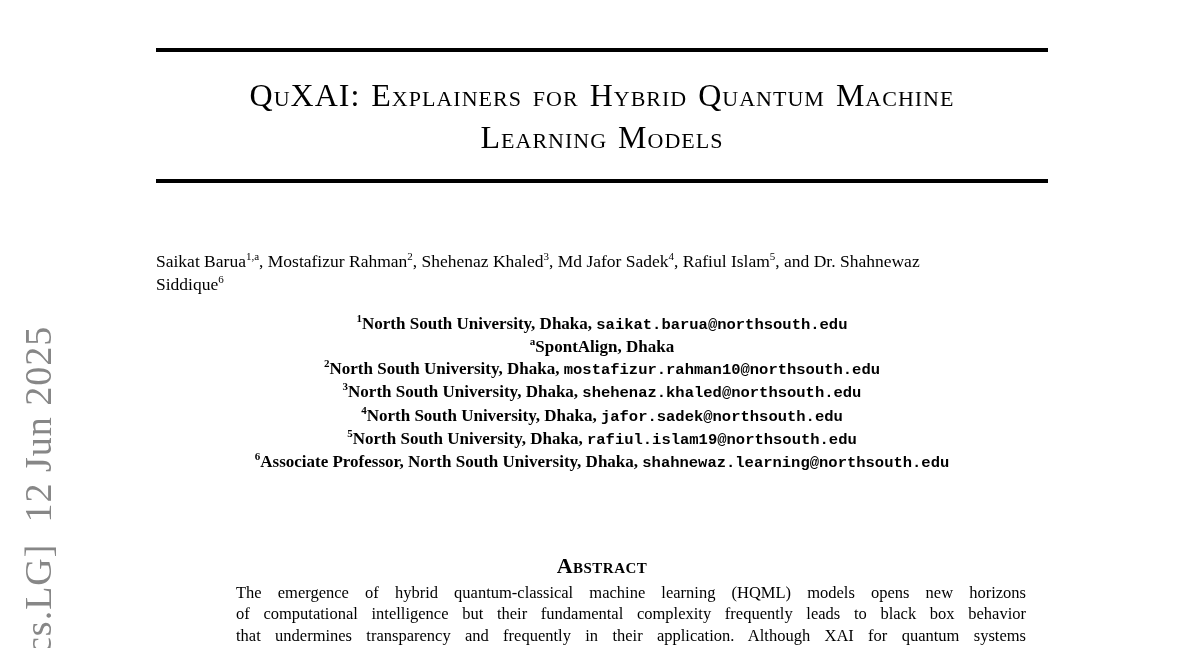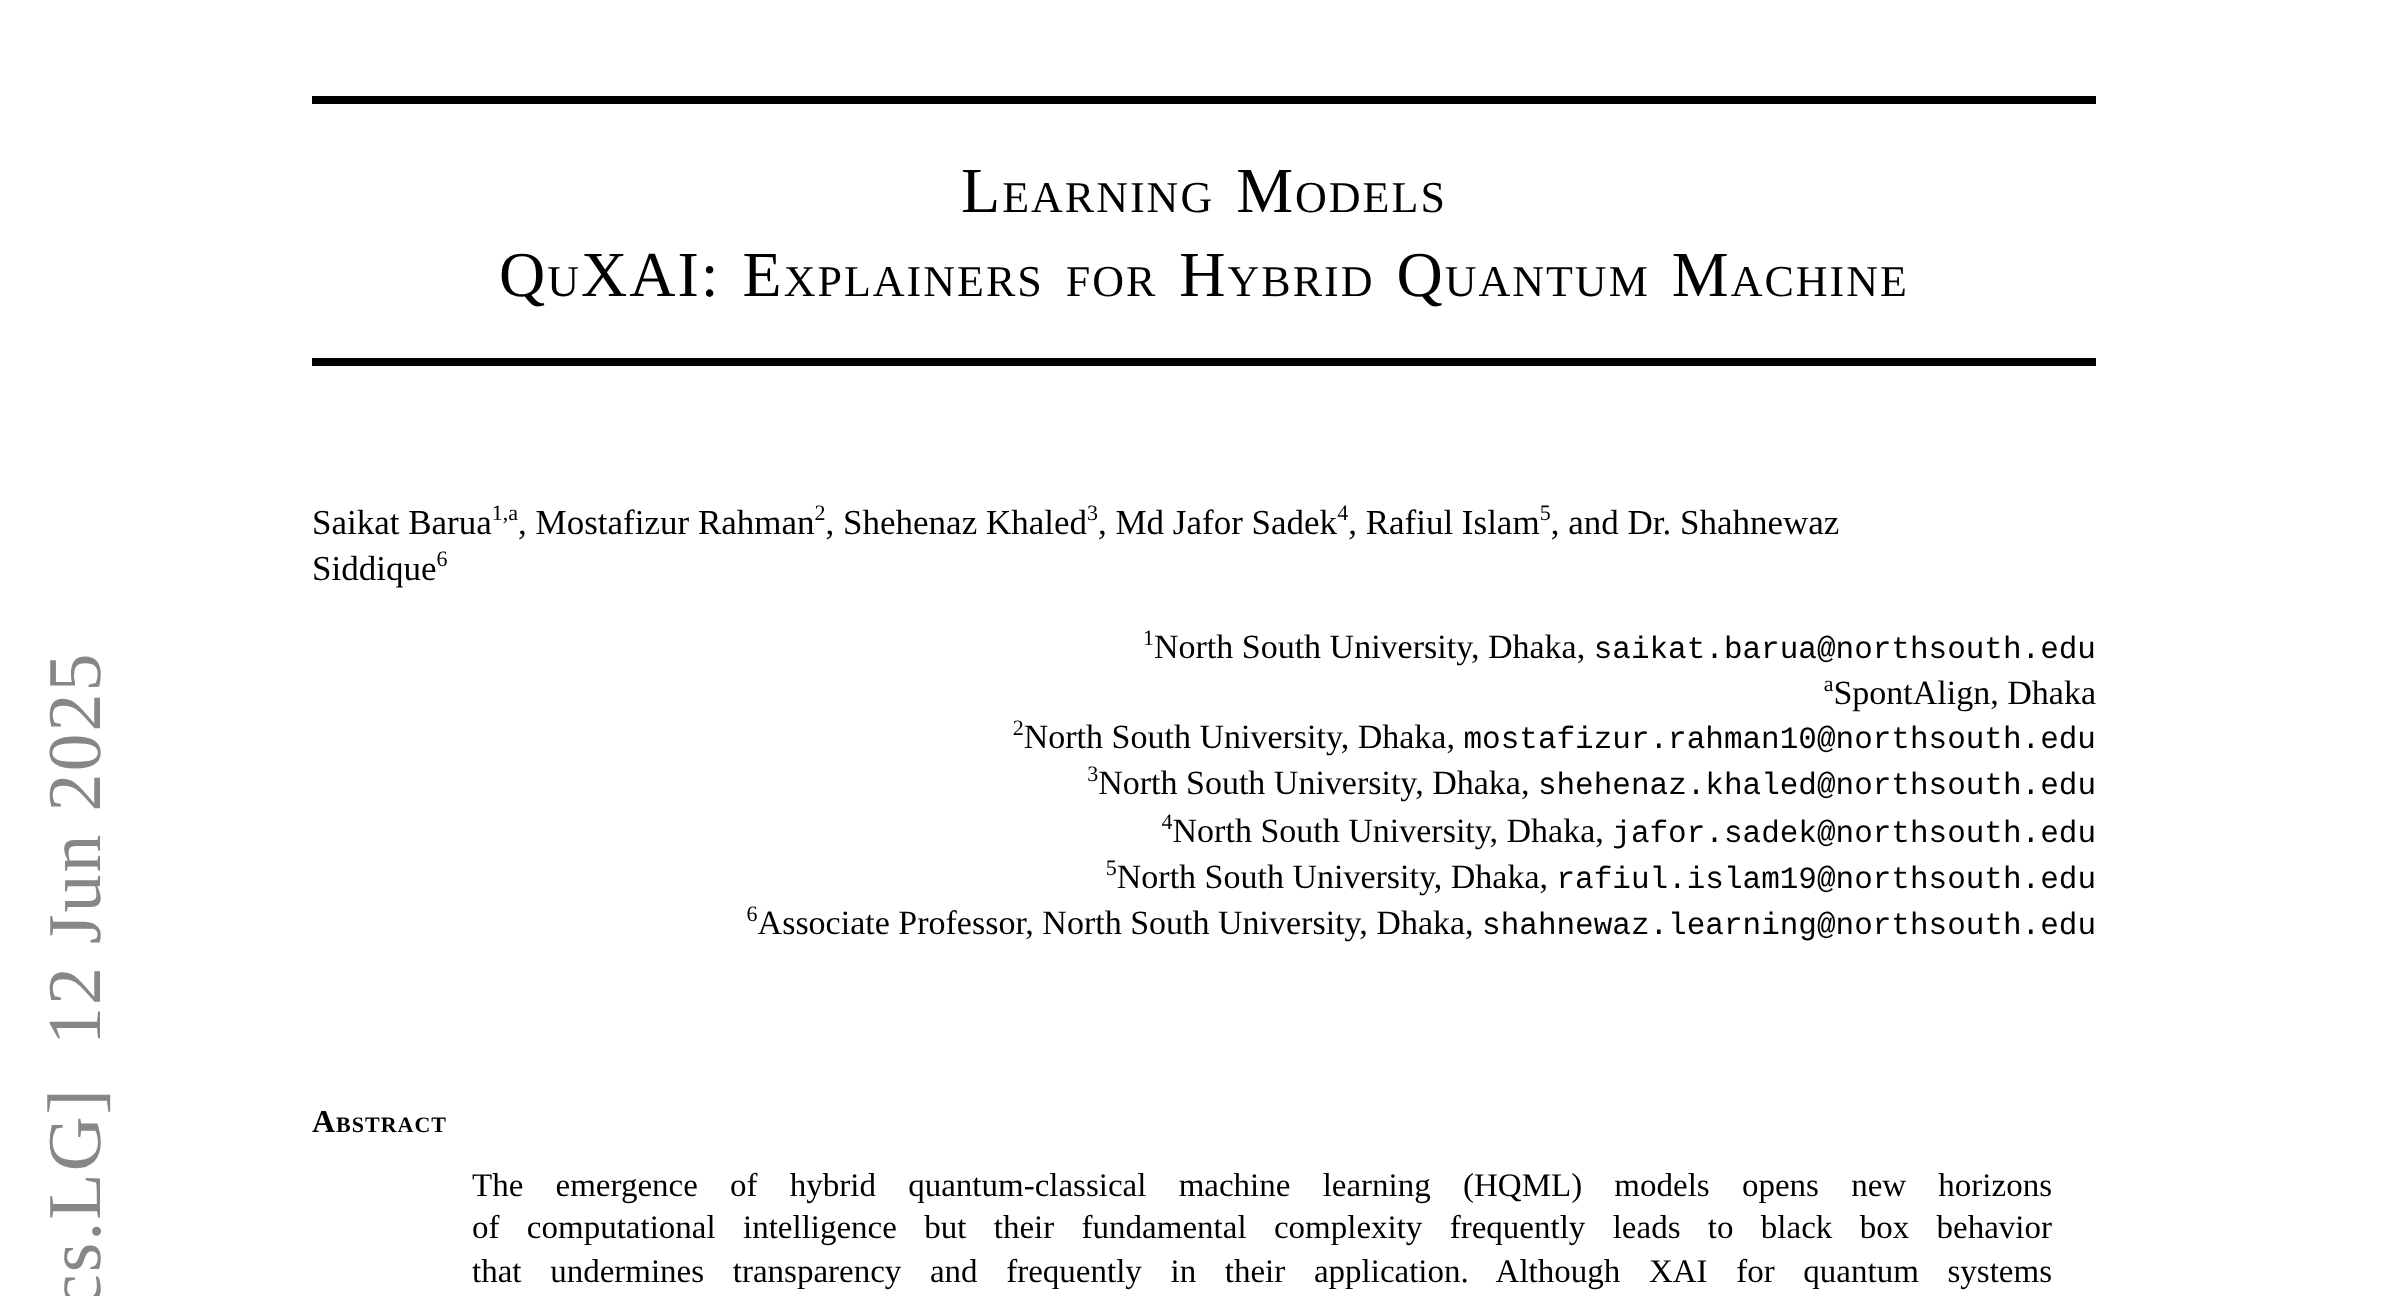--- a/index.html
+++ b/index.html
@@ -27,48 +27,48 @@
     letter-spacing:1px;word-spacing:2px;
   }
   .title .tline{display:block;}
   .authors{
     position:absolute;top:250px;left:0;width:100%;margin:0;
     text-align:left;font-size:17.5px;line-height:23px;
   }
   .authors sup,.affil sup{font-size:11px;line-height:0;}
   .affils{
     position:absolute;top:313px;left:0;width:100%;
-    text-align:right;font-size:17px;line-height:21.4px;
+    text-align:center;font-size:17px;line-height:21.4px;font-weight:bold;
   }
   .email{font-family:"Liberation Mono", monospace;font-size:15.5px;}
   .abstract-heading{
     position:absolute;top:553px;left:0;width:100%;margin:0;
-    text-align:left;font-variant:small-caps;font-weight:bold;
-    font-size:16px;letter-spacing:0.5px;
+    text-align:center;font-variant:small-caps;font-weight:bold;
+    font-size:22px;letter-spacing:0.5px;
   }
   .abstract{
     position:absolute;top:582px;left:51px;width:790px;
     font-size:16.5px;line-height:21.3px;margin-left:29px;
   }
   .abstract .aline{text-align:justify;text-align-last:justify;}
 </style>
 </head>
 <body>
 
 <div class="page">
 
   <div class="watermark" style="color: rgb(135, 135, 135);">cs.LG]  12 Jun 2025</div>
 
   <div class="content">
 
     <div class="rule rule-top"></div>
 
     <h1 class="title">
+      <span class="tline">QuXAI: Explainers for Hybrid Quantum Machine</span>
       <span class="tline">Learning Models</span>
-      <span class="tline">QuXAI: Explainers for Hybrid Quantum Machine</span>
     </h1>
 
     <div class="rule rule-bottom"></div>
 
     <p class="authors">
       <span id="authors-line1"><span>Saikat Barua</span><sup>1,a</sup><span>, Mostafizur Rahman</span><sup>2</sup><span>, Shehenaz Khaled</span><sup>3</sup><span>, Md Jafor Sadek</span><sup>4</sup><span>, Rafiul Islam</span><sup>5</sup><span>, and Dr. Shahnewaz</span></span><br>
       <span id="authors-line2"><span>Siddique</span><sup>6</sup></span>
     </p>
 
     <div class="affils" id="affiliations">

